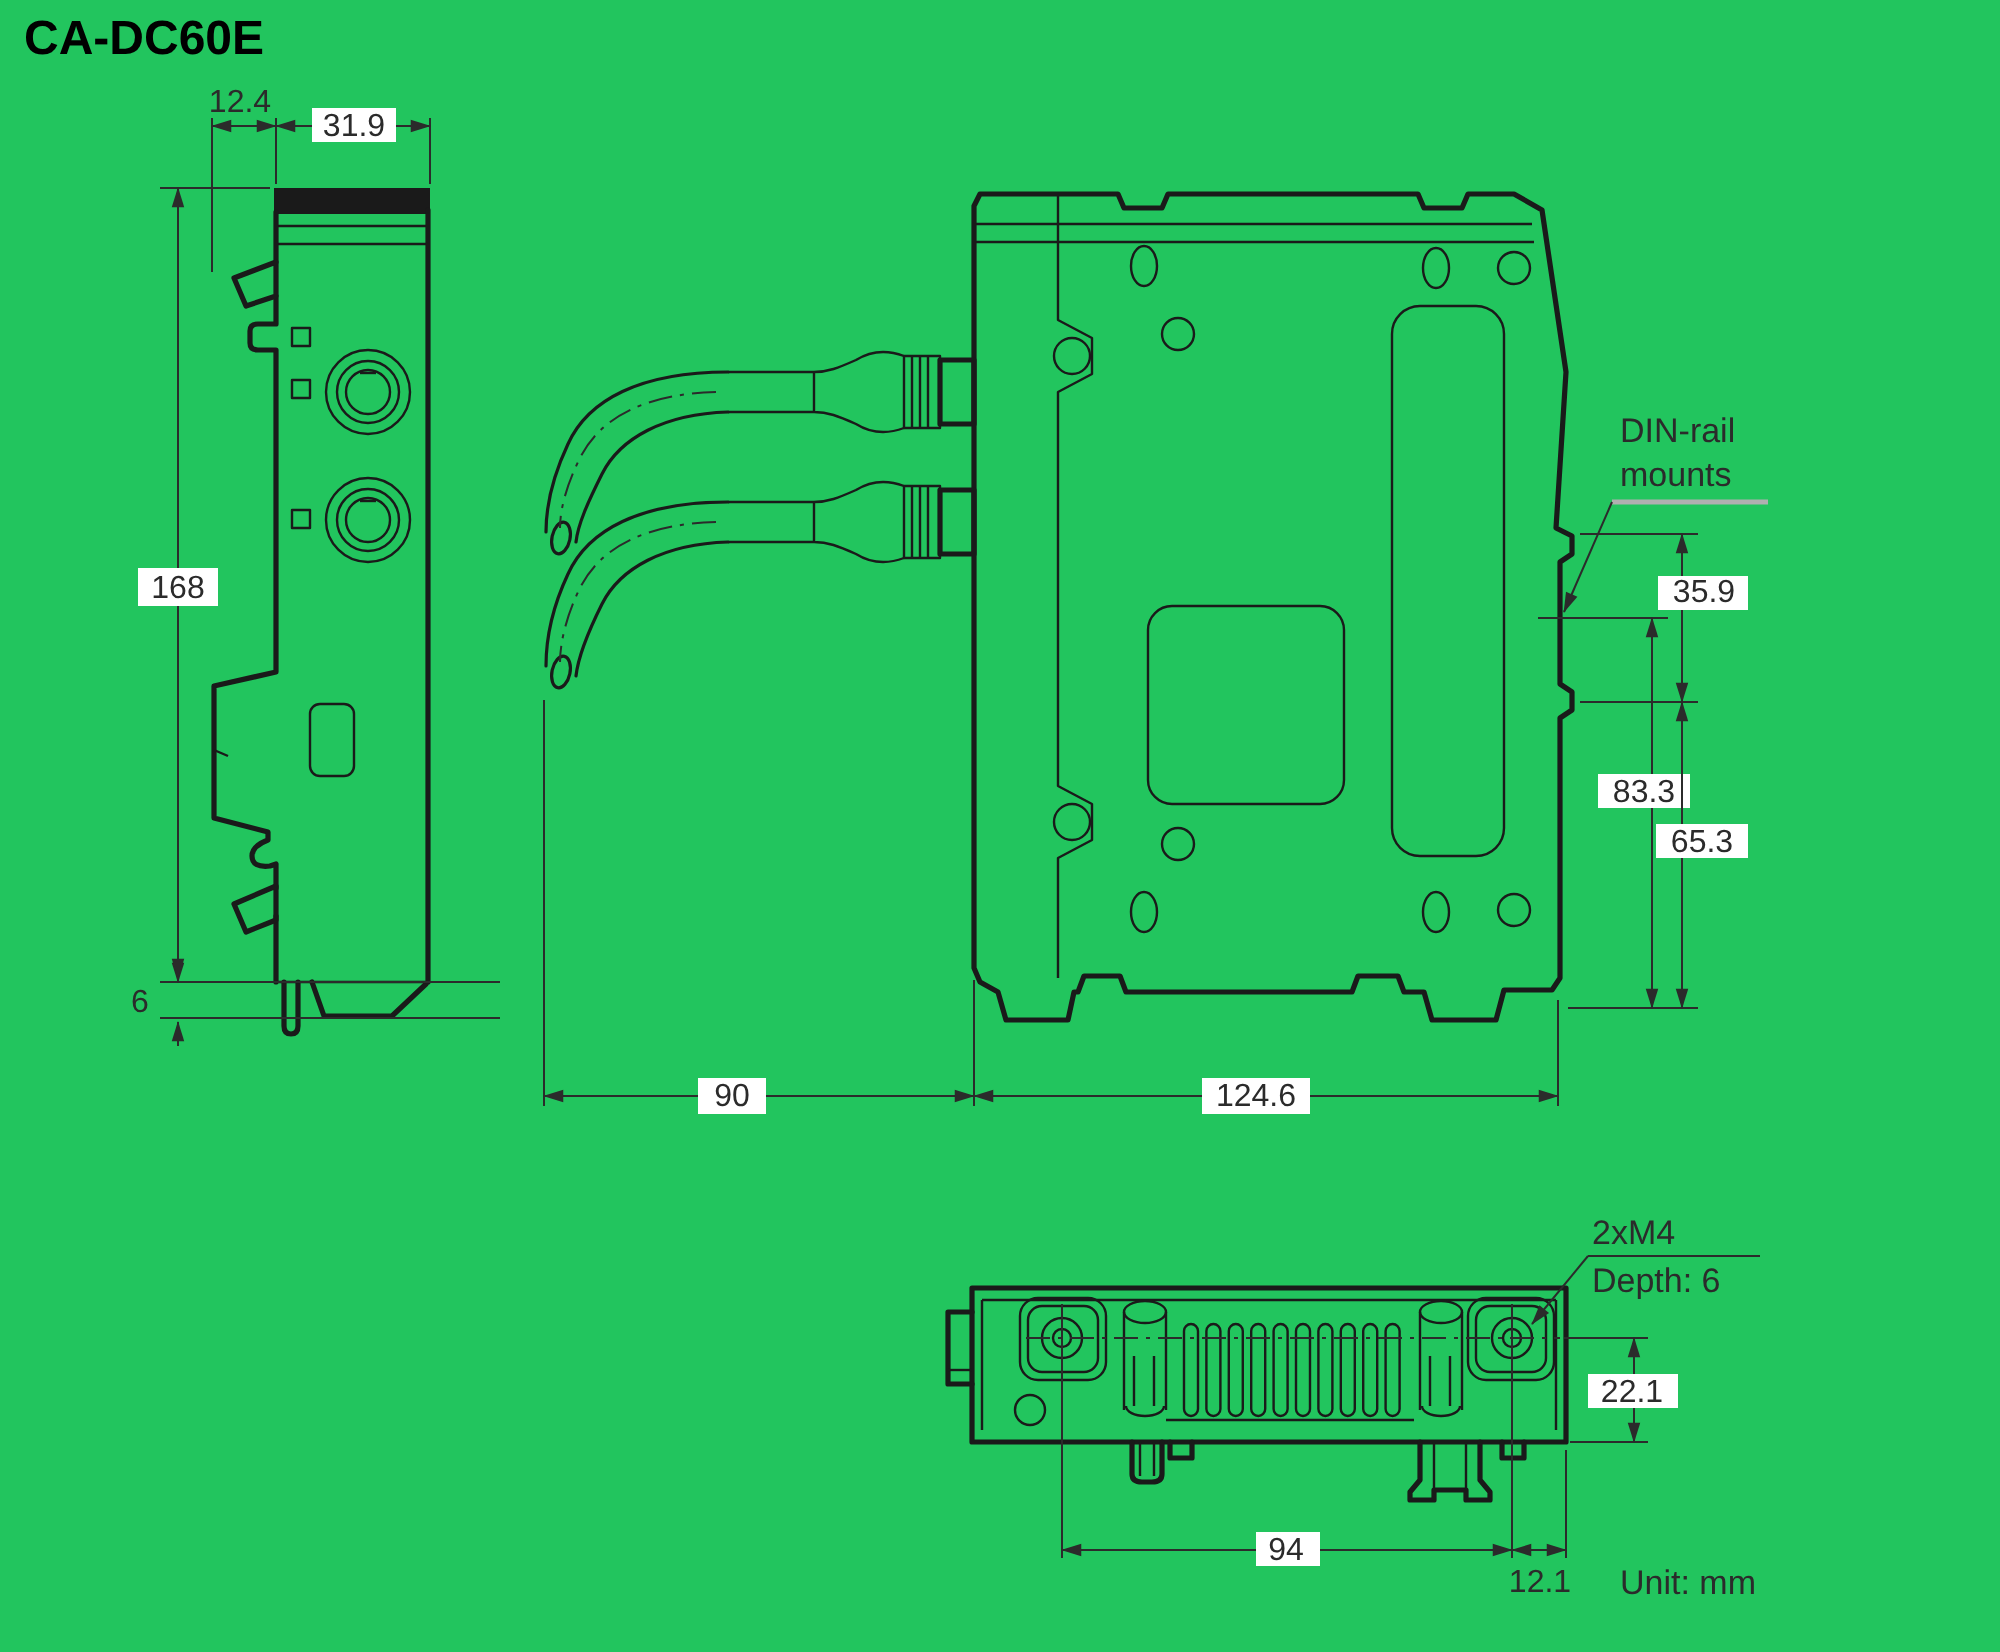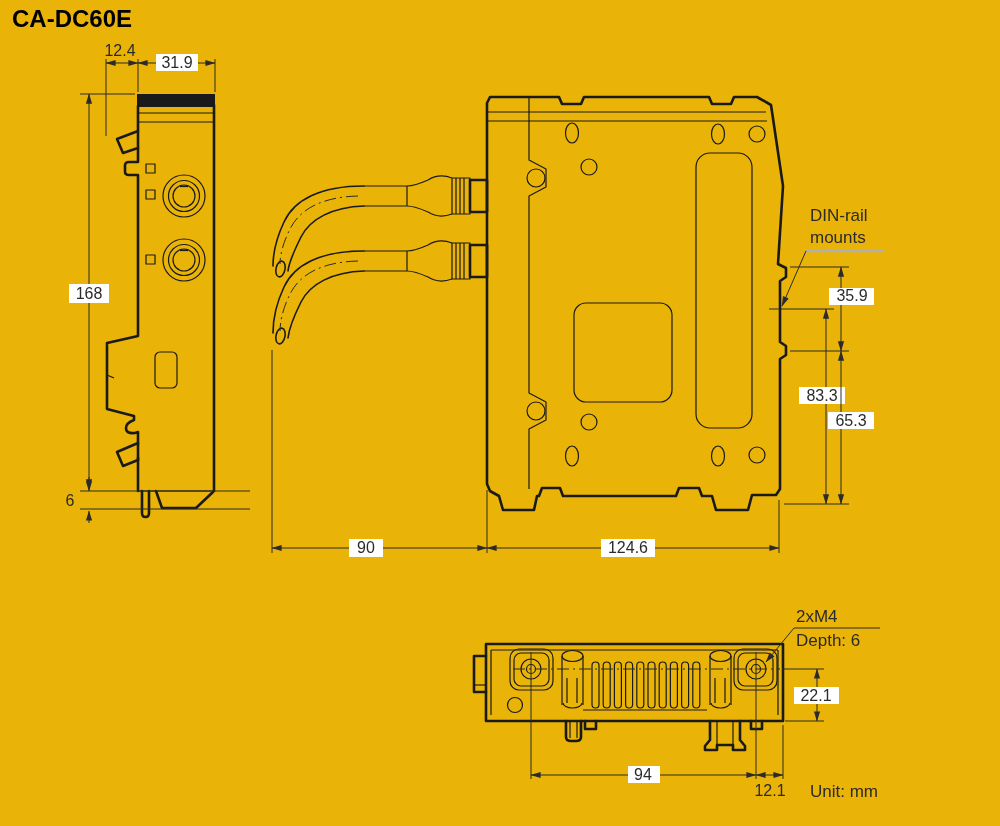--- a/index.html
+++ b/index.html
@@ -1,16 +1,16 @@
 <!DOCTYPE html>
 <html><head>
 <meta charset="utf-8">
 <style>
   html,body { margin:0; padding:0; background:#ffffff; }
-  .page { width:1000px; height:826px; background:#eab308; position:relative; overflow:hidden;text-decoration:underline; }
+  .page { width:1000px; height:826px; background:#22c55e; position:relative; overflow:hidden;text-decoration:underline; }
   svg { font-family:"Liberation Sans", sans-serif; display:block; }
   .title    { font-size:24px; font-weight:bold; fill:#000000; }
   .o2  { fill:none; stroke:#1a1a1a; stroke-width:2.6; stroke-linejoin:round; stroke-linecap:round; }
   .o15 { fill:none; stroke:#1a1a1a; stroke-width:1.6; stroke-linejoin:round; stroke-linecap:round; }
   .o1  { fill:none; stroke:#1a1a1a; stroke-width:1.2; stroke-linejoin:round; }
   .solid { fill:#1a1a1a; stroke:none; }
   .dimline { fill:none; stroke:#2b2b2b; stroke-width:1; }
   .cl { stroke-dasharray:12 4 2 4; }
   .gray { fill:none; stroke:#b0b0b0; stroke-width:2.5; }
   .dimtext { font-size:16px; fill:#2b2b2b; text-anchor:middle; }

